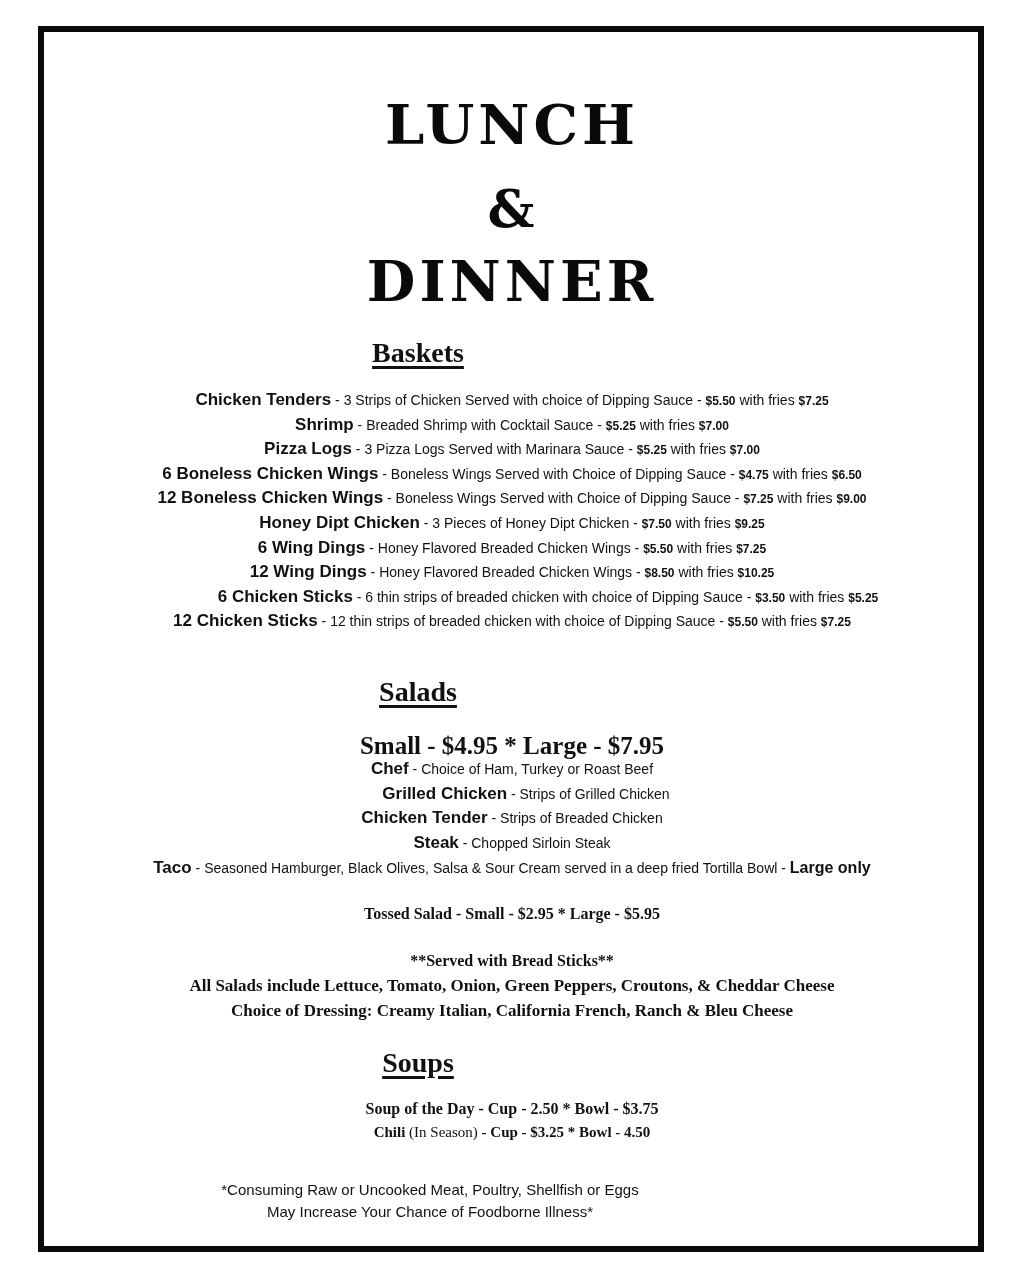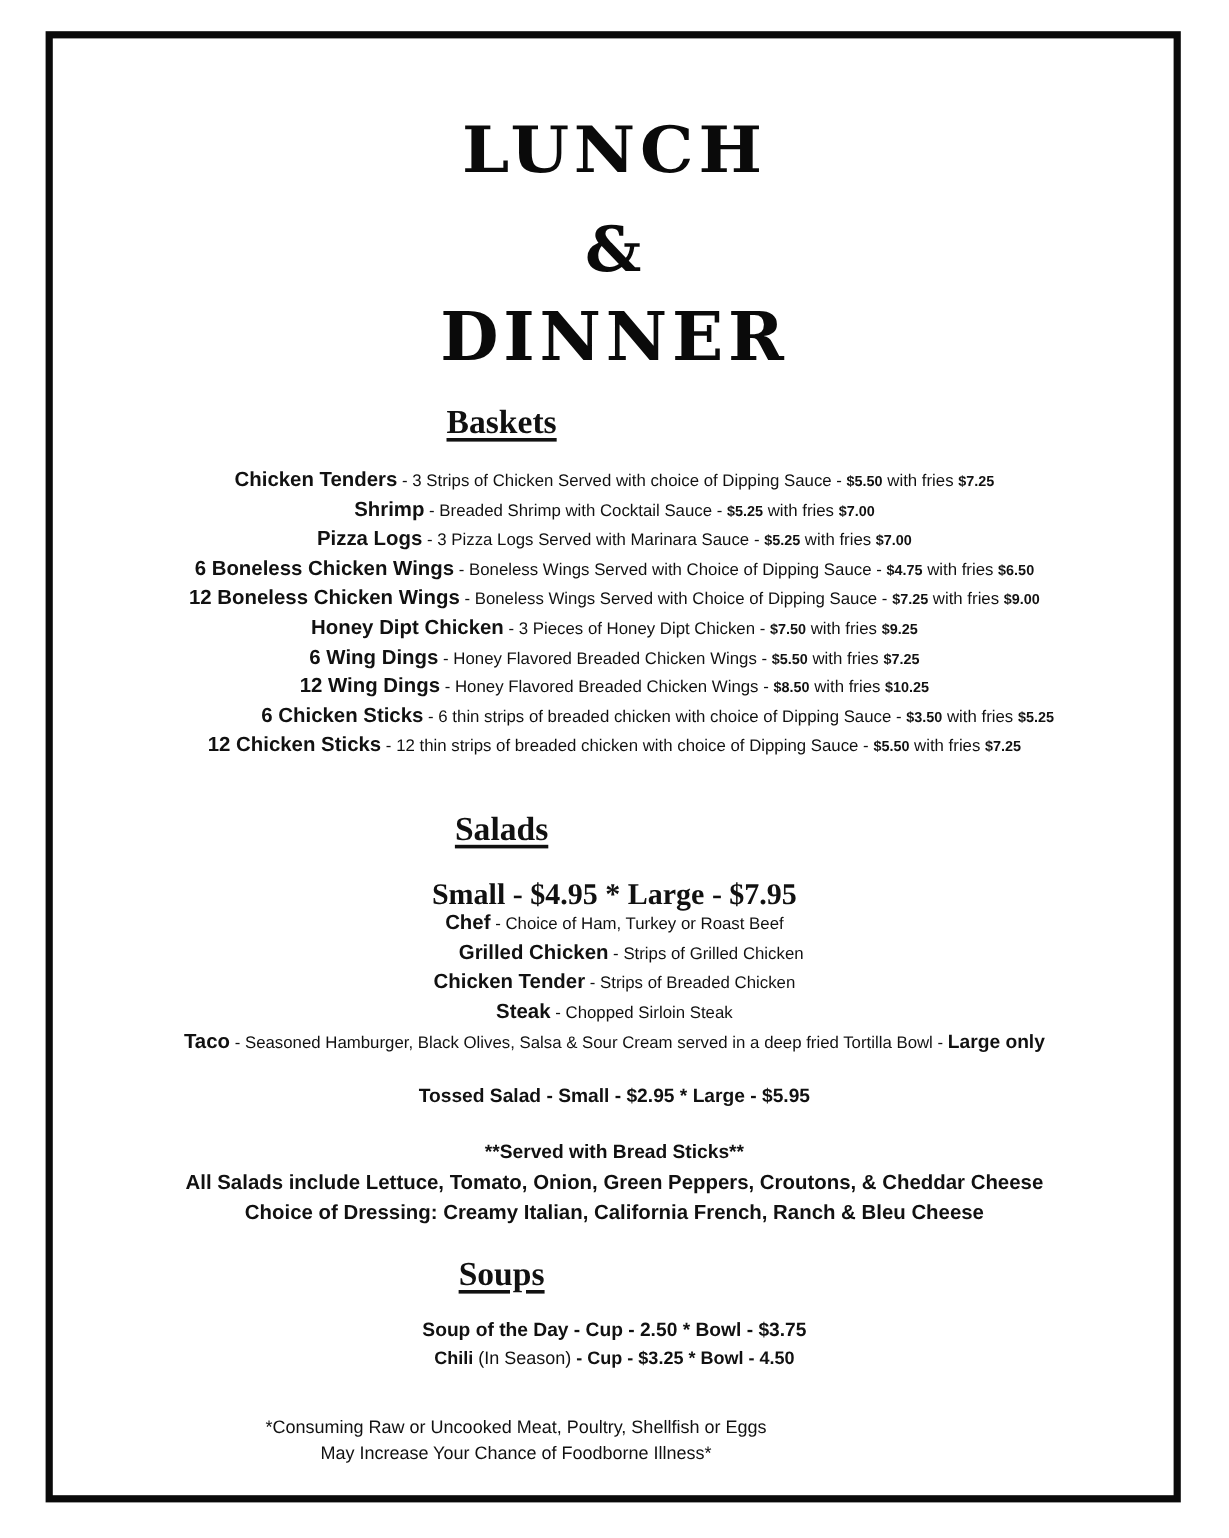--- a/index.html
+++ b/index.html
@@ -29,21 +29,21 @@
     font-family:"Liberation Sans", sans-serif; font-size:14px; white-space:nowrap; color:#111;
   }
   .row .n { font-weight:bold; font-size:17px; }
   .row .p { font-weight:bold; font-size:12px; }
   .big {
     position:absolute; left:0; width:1024px; text-align:center;
     font-family:"Liberation Serif", serif; font-weight:bold; font-size:25px;
   }
   .line-b {
     position:absolute; left:0; width:1024px; text-align:center;
-    font-family:Liberation Sans, sans-serif; font-weight:bold; font-size:16px; white-space:nowrap;
+    font-family:Liberation Serif, serif; font-weight:bold; font-size:16px; white-space:nowrap;
   }
   .line-r {
     position:absolute; left:0; width:860px; text-align:center;
     font-family:"Liberation Sans", sans-serif; font-size:15px; white-space:nowrap;
   }
 </style>
 </head>
 <body>
 
 <div class="frame"></div>

